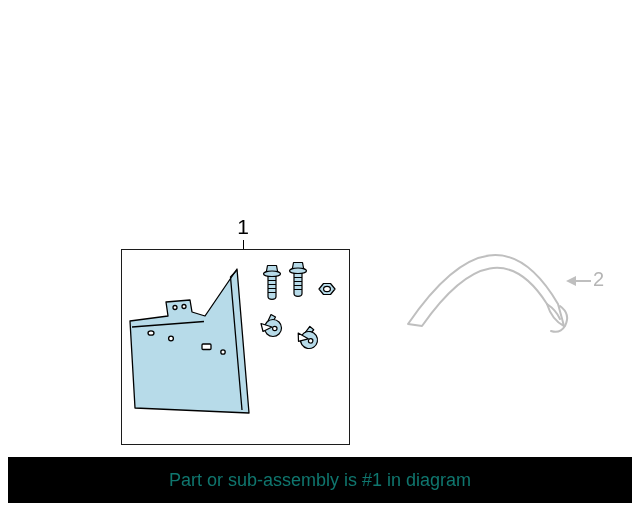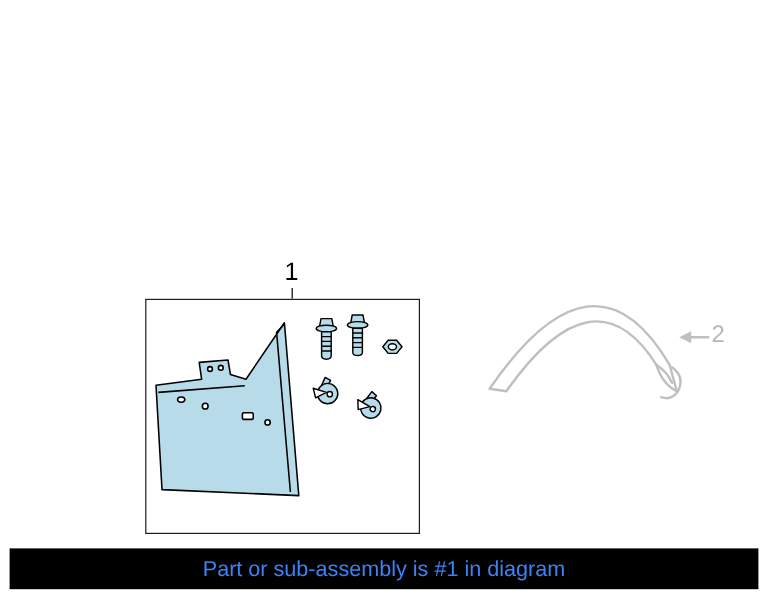--- a/index.html
+++ b/index.html
@@ -18,22 +18,22 @@
   .part-box{
     position:absolute;left:121px;top:249px;width:229px;height:196px;
     border:1px solid #1c1c1c;box-sizing:border-box;background:#fff;
   }
   .part-box svg{display:block;}
   .ghost-part{position:absolute;left:400px;top:242px;}
   .callout-2{
     position:absolute;left:593px;top:268px;font-size:20px;color:#b5b5b5;
   }
   .banner{
-    position:absolute;left:8px;top:457px;width:624px;height:34px;
-    background:#000;color:#3b82f6;display:flex;flex-direction:column;
+    position:absolute;left:8px;top:457px;width:624px;height:46px;
+    background:#000;color:#0f766e;display:flex;flex-direction:column;
     justify-content:center;align-items:center;
   }
   .banner div{font-size:18px;line-height:22px;white-space:nowrap;}
 </style>
 </head>
 <body>
 
 <div class="stage">
 
   <div class="callout-1">1</div>

